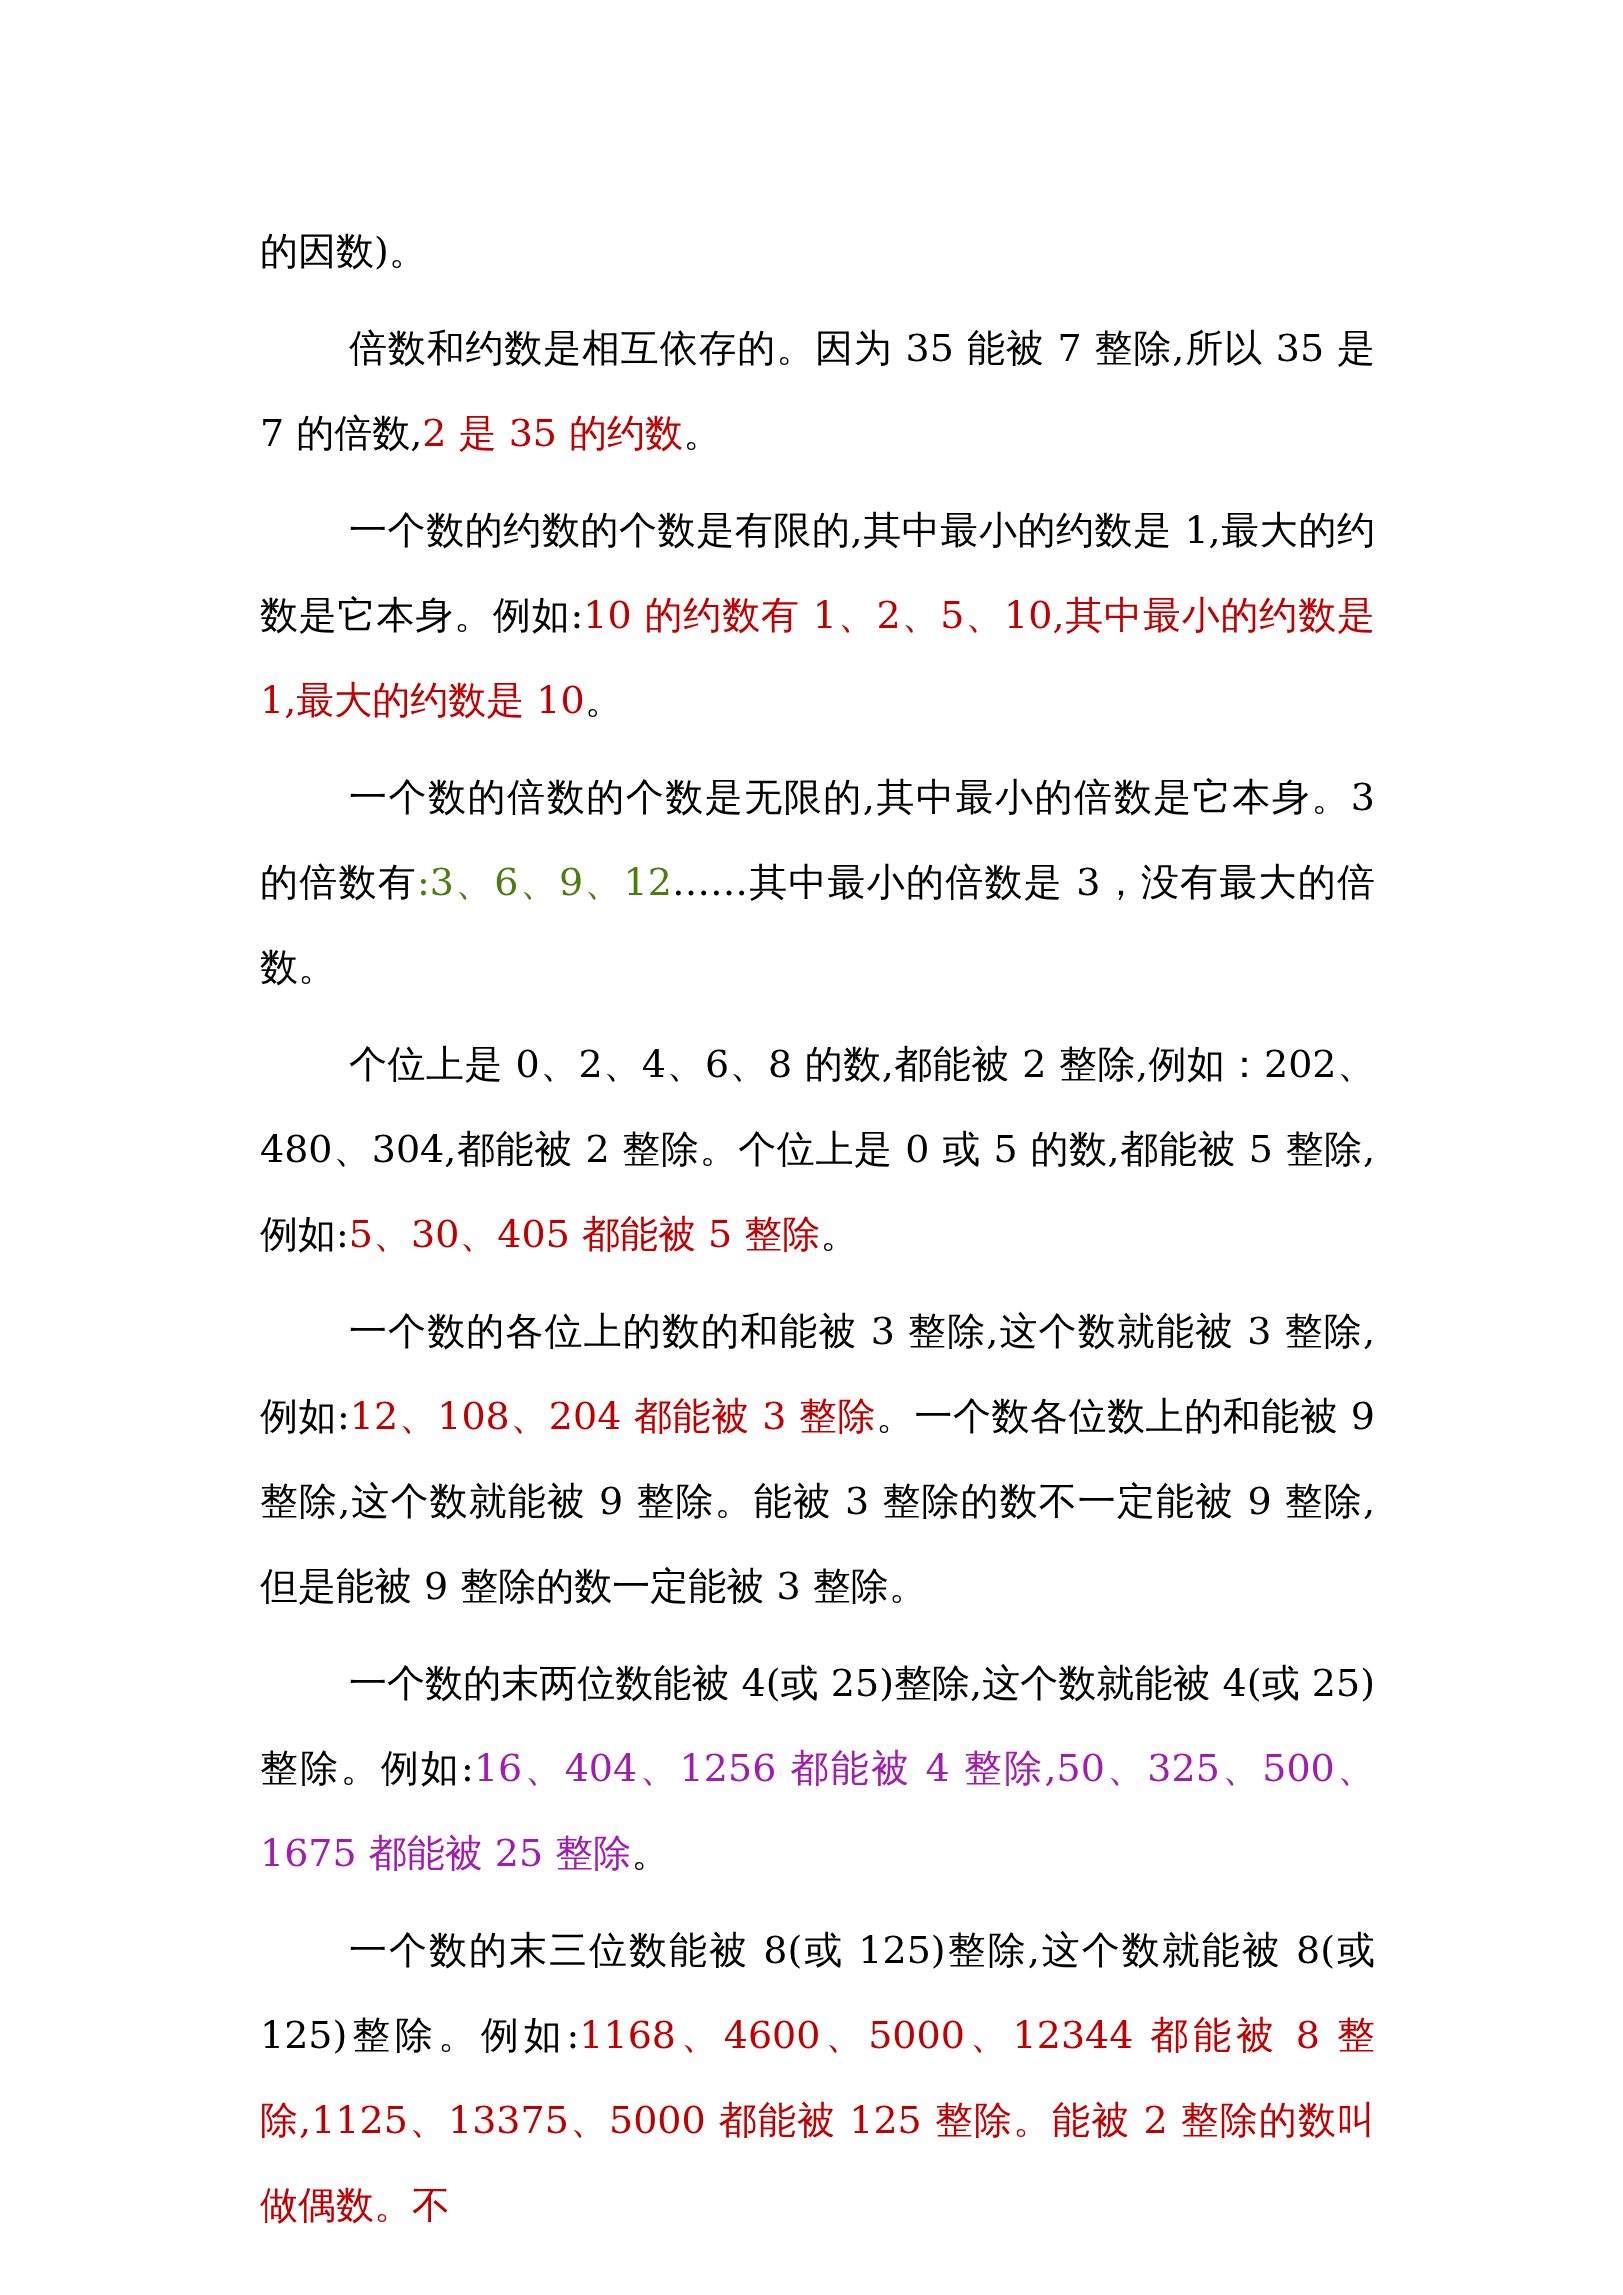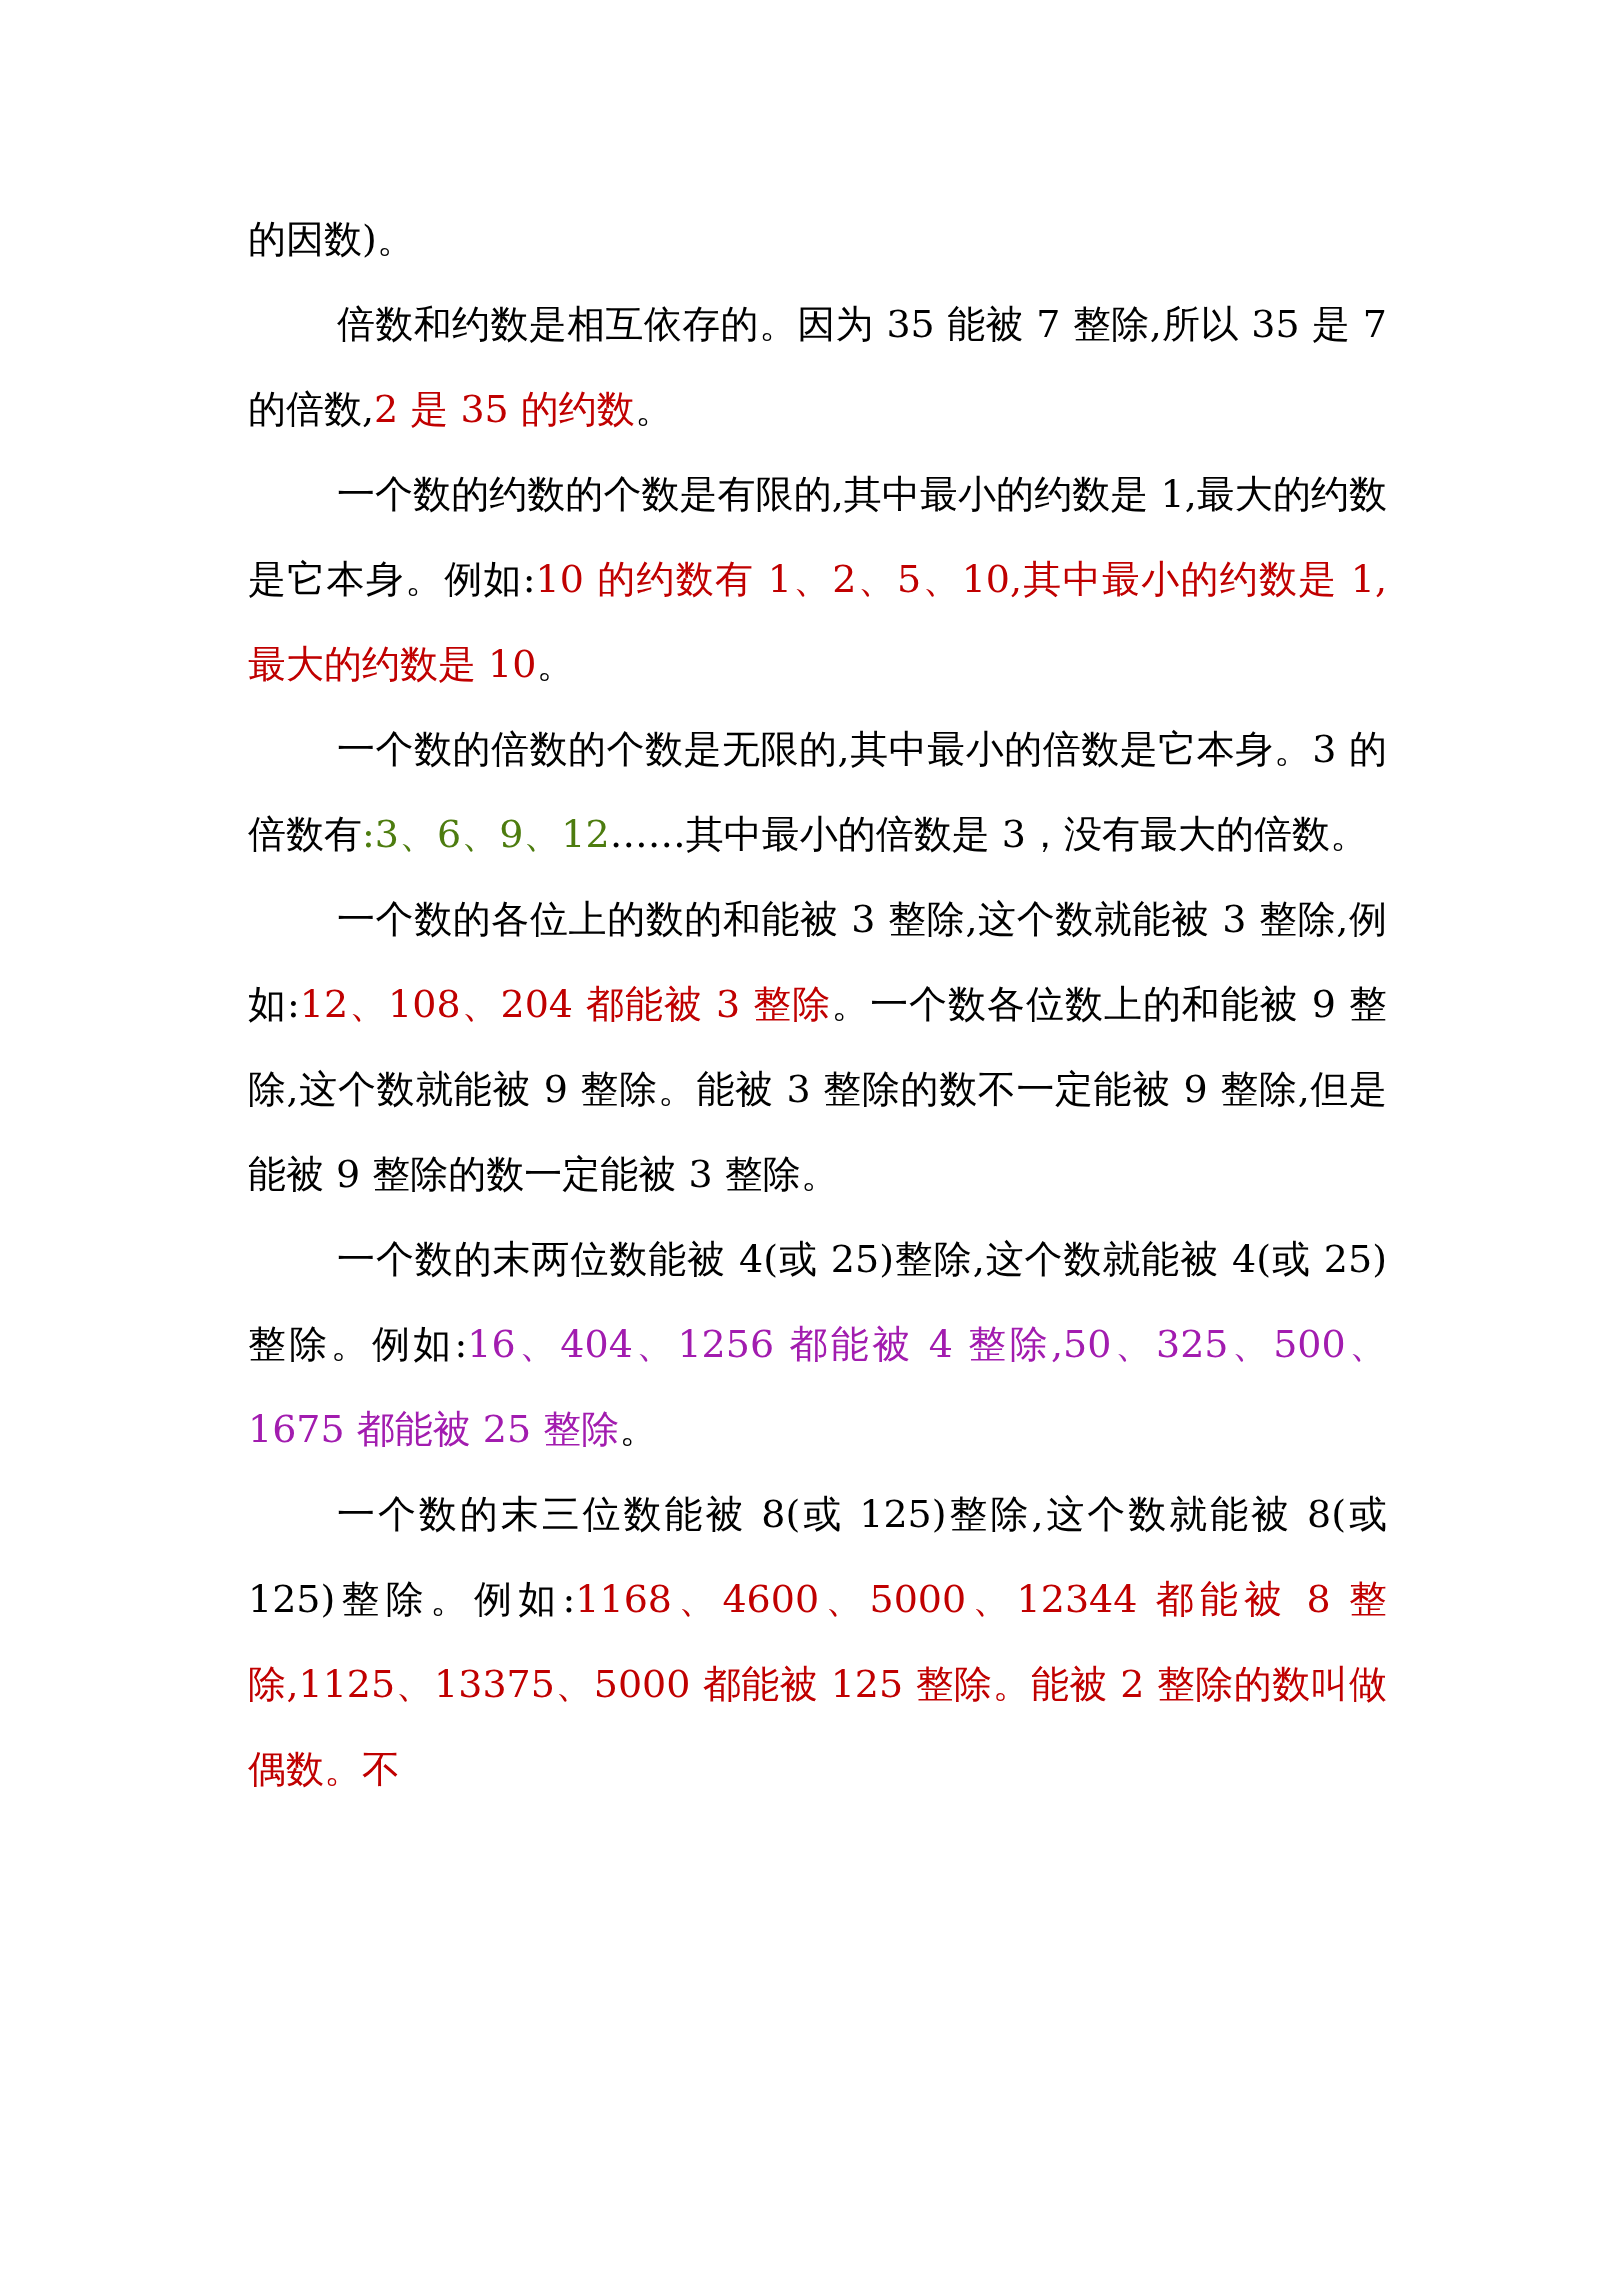--- a/index.html
+++ b/index.html
@@ -9,29 +9,30 @@
     left: 248px;
     top: 197px;
     width: 1139px;
     font-family: "DejaVu Serif", "Liberation Serif", serif;
     font-size: 38px;
     line-height: 85px;
     color: #000000;
     text-align: justify;
     text-justify: inter-character;
   }
-  .para { margin: 0; padding: 0; }
+  .para { margin: 12px; padding: 0; }
   .para.indent { text-indent: 89px; }
   .red { color: #C00000; }
 </style>
 </head>
 <body>
 
 <div class="page" id="page">
     <p class="para"><span>的因数)。</span></p>
     <p class="para indent"><span>倍数和约数是相互依存的。因为 35 能被 7 整除,所以 35 是 7 的倍数,</span><span class="red" style="color: rgb(192, 0, 0);">2 是 35 的约数</span><span>。</span></p>
     <p class="para indent"><span>一个数的约数的个数是有限的,其中最小的约数是 1,最大的约数是它本身。例如:</span><span class="red" style="color: rgb(192, 0, 0);">10 的约数有 1、2、5、10,其中最小的约数是 1,最大的约数是 10</span><span>。</span></p>
     <p class="para indent"><span>一个数的倍数的个数是无限的,其中最小的倍数是它本身。3 的倍数有</span><span class="red" style="color: #4d7c0f;">:3、6、9、12</span><span>……其中最小的倍数是 3，没有最大的倍数。</span></p>
+    <p class="para indent"><span>个位上是 0、2、4、6、8 的数,都能被 2 整除,例如：202、480、304,都能被 2 整除。个位上是 0 或 5 的数,都能被 5 整除,例如:</span><span class="red" style="color: rgb(192, 0, 0);">5、30、405 都能被 5 整除</span><span>。</span></p>
     <p class="para indent"><span>一个数的各位上的数的和能被 3 整除,这个数就能被 3 整除,例如:</span><span class="red" style="color: rgb(192, 0, 0);">12、108、204 都能被 3 整除</span><span>。一个数各位数上的和能被 9 整除,这个数就能被 9 整除。能被 3 整除的数不一定能被 9 整除,但是能被 9 整除的数一定能被 3 整除。</span></p>
     <p class="para indent"><span>一个数的末两位数能被 4(或 25)整除,这个数就能被 4(或 25)整除。例如:</span><span class="red" style="color: #a21caf;">16、404、1256 都能被 4 整除,50、325、500、1675 都能被 25 整除</span><span>。</span></p>
     <p class="para indent"><span>一个数的末三位数能被 8(或 125)整除,这个数就能被 8(或 125)整除。例如:</span><span class="red" style="color: rgb(192, 0, 0);">1168、4600、5000、12344 都能被 8 整除,1125、13375、5000 都能被 125 整除。能被 2 整除的数叫做偶数。不</span></p>
   </div>
 
 
 </body></html>

